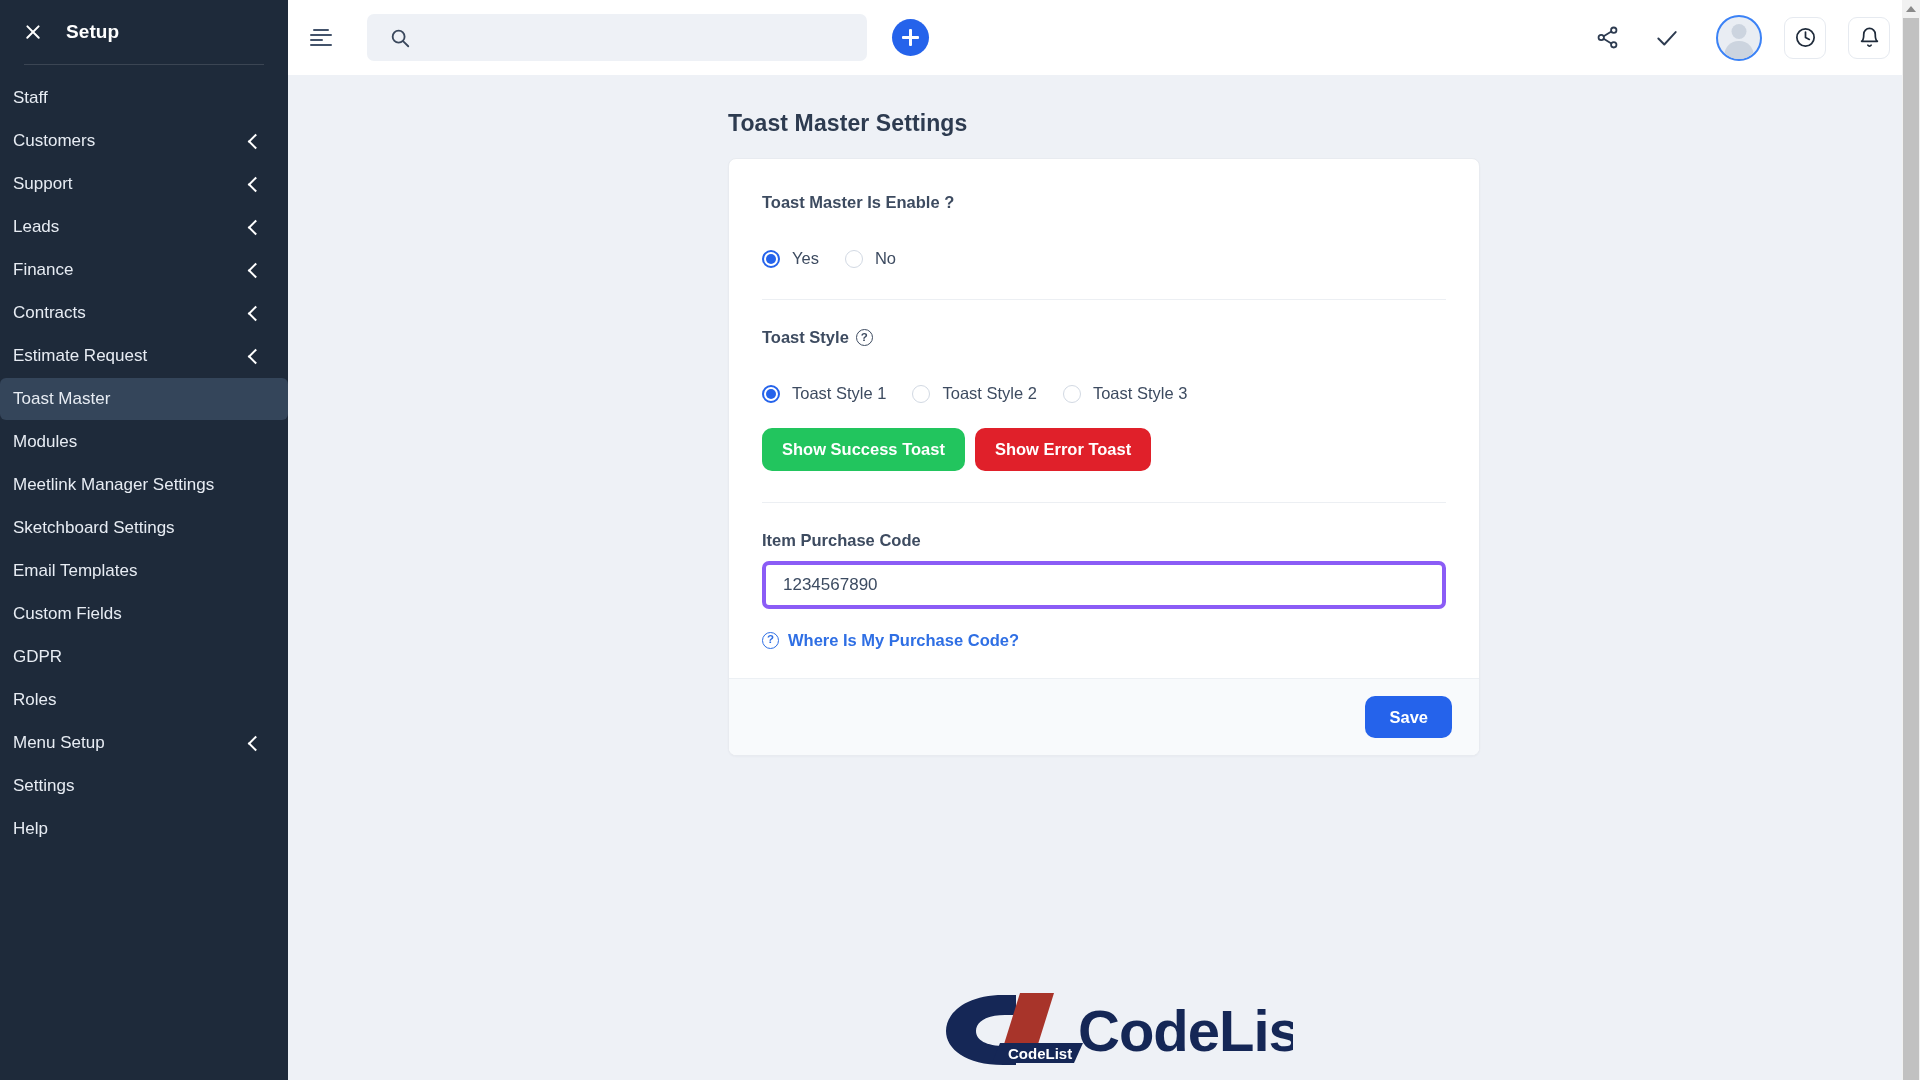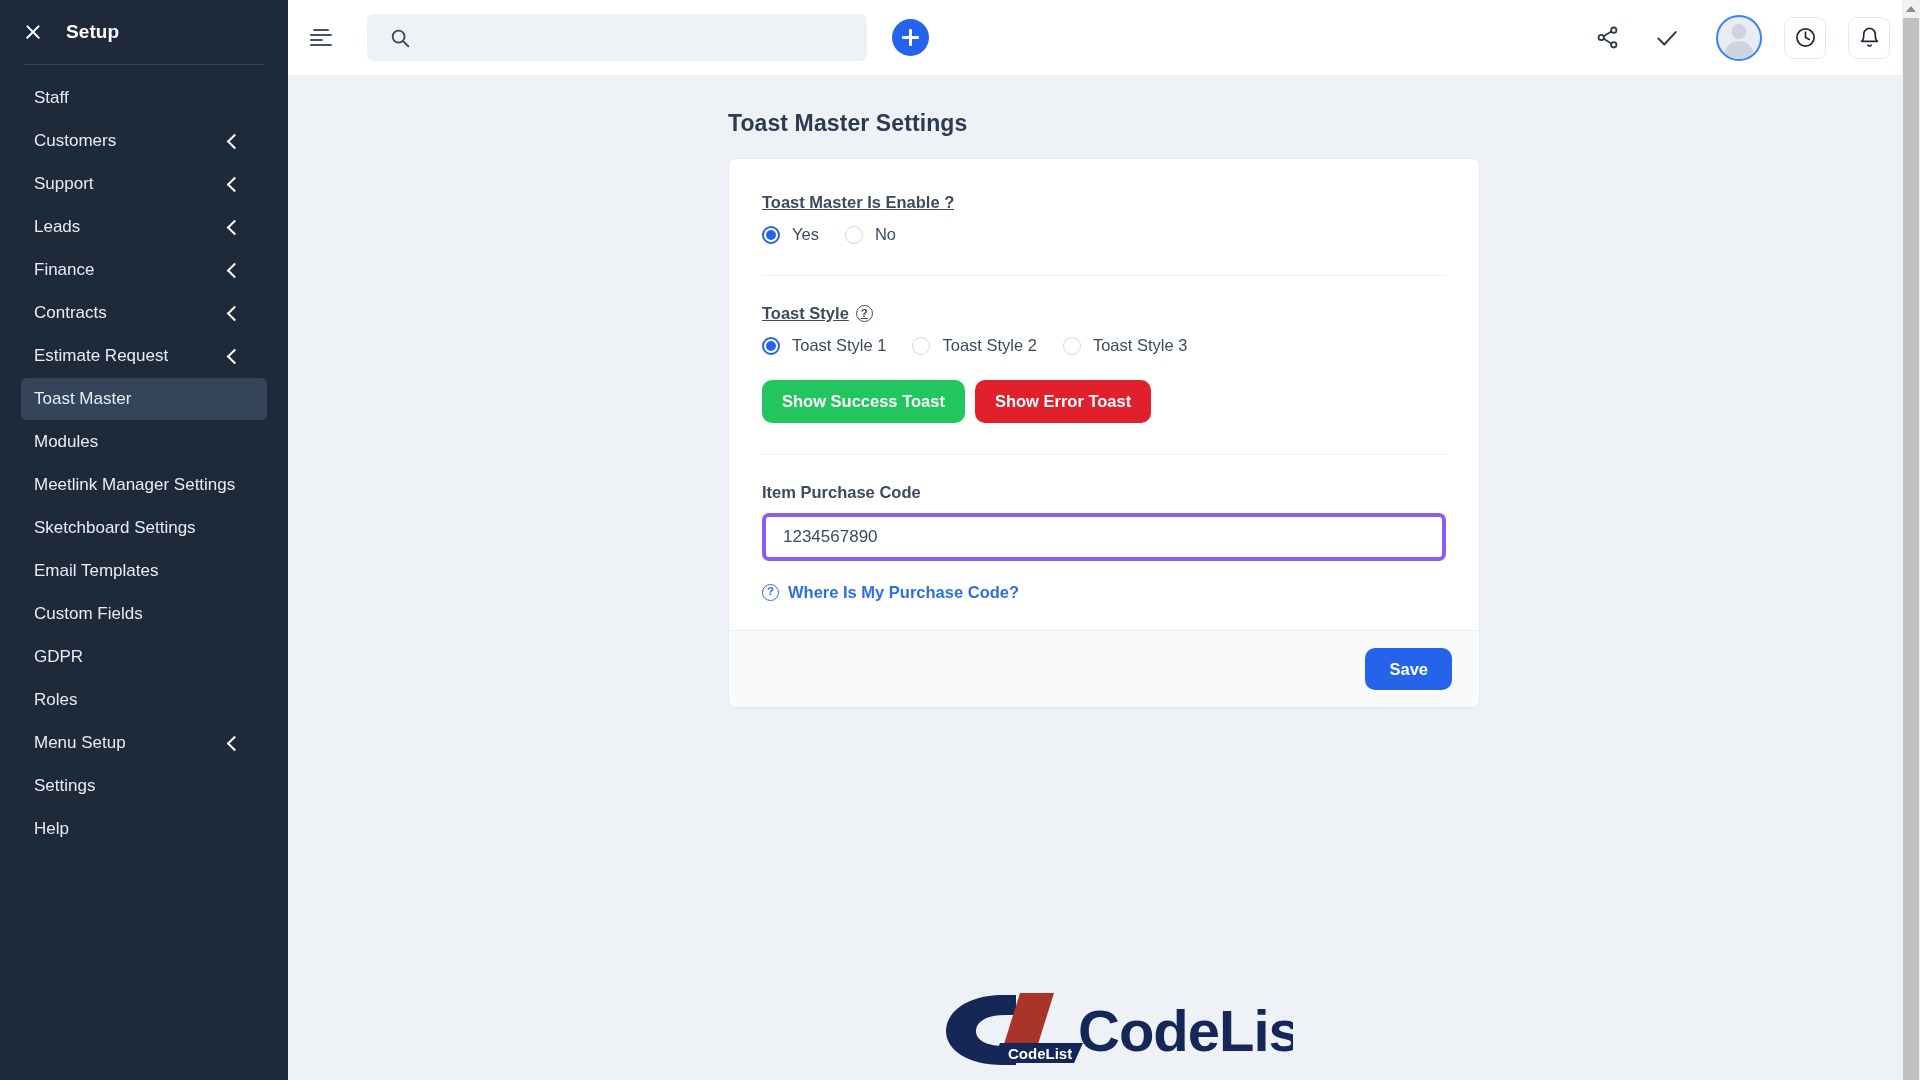--- a/index.html
+++ b/index.html
@@ -44,21 +44,21 @@
     color: #ffffff;
     font-size: 19px;
     font-weight: 600;
     letter-spacing: .1px;
   }
   .sidebar-sep {
     height: 1px;
     background: rgba(255,255,255,.13);
     margin: 0 24px 12px 24px;
   }
-  .sidebar-nav { padding: 0 21px; }
+  .sidebar-nav { padding: 0 0; }
   .nav-item {
     display: flex; align-items: center; justify-content: space-between;
     height: 42px;
     padding: 0 13px;
     border-radius: 6px;
     color: #e7ecf3;
     font-size: 17px;
     cursor: pointer;
     margin-bottom: 1px;
   }
@@ -199,27 +199,27 @@
     border: 1px solid #e8ebf0;
     border-radius: 8px;
     box-shadow: 0 1px 2px rgba(25,40,70,.03);
     overflow: hidden;
   }
   .card-body { padding: 34px 33px 4px 33px; }
   .field-label {
     font-size: 16.5px; color: #3d4b60; font-weight: 600;
     display: flex; align-items: center; gap: 7px;
     margin-bottom: 13px;
-    text-decoration: underline;
   }
   .radio-row { display: flex; align-items: center; gap: 0; }
   .radio-opt {
     display: flex; align-items: center;
     cursor: pointer;
     margin-right: 26px;
+    margin-top: 24px;
   }
   .radio {
     width: 18px; height: 18px; border-radius: 50%;
     border: 1.6px solid #d2d9e3;
     background: #fff;
     display: inline-block; position: relative;
     flex: 0 0 18px;
   }
   .radio.on { border: 2px solid #2563eb; }
   .radio.on:after {

